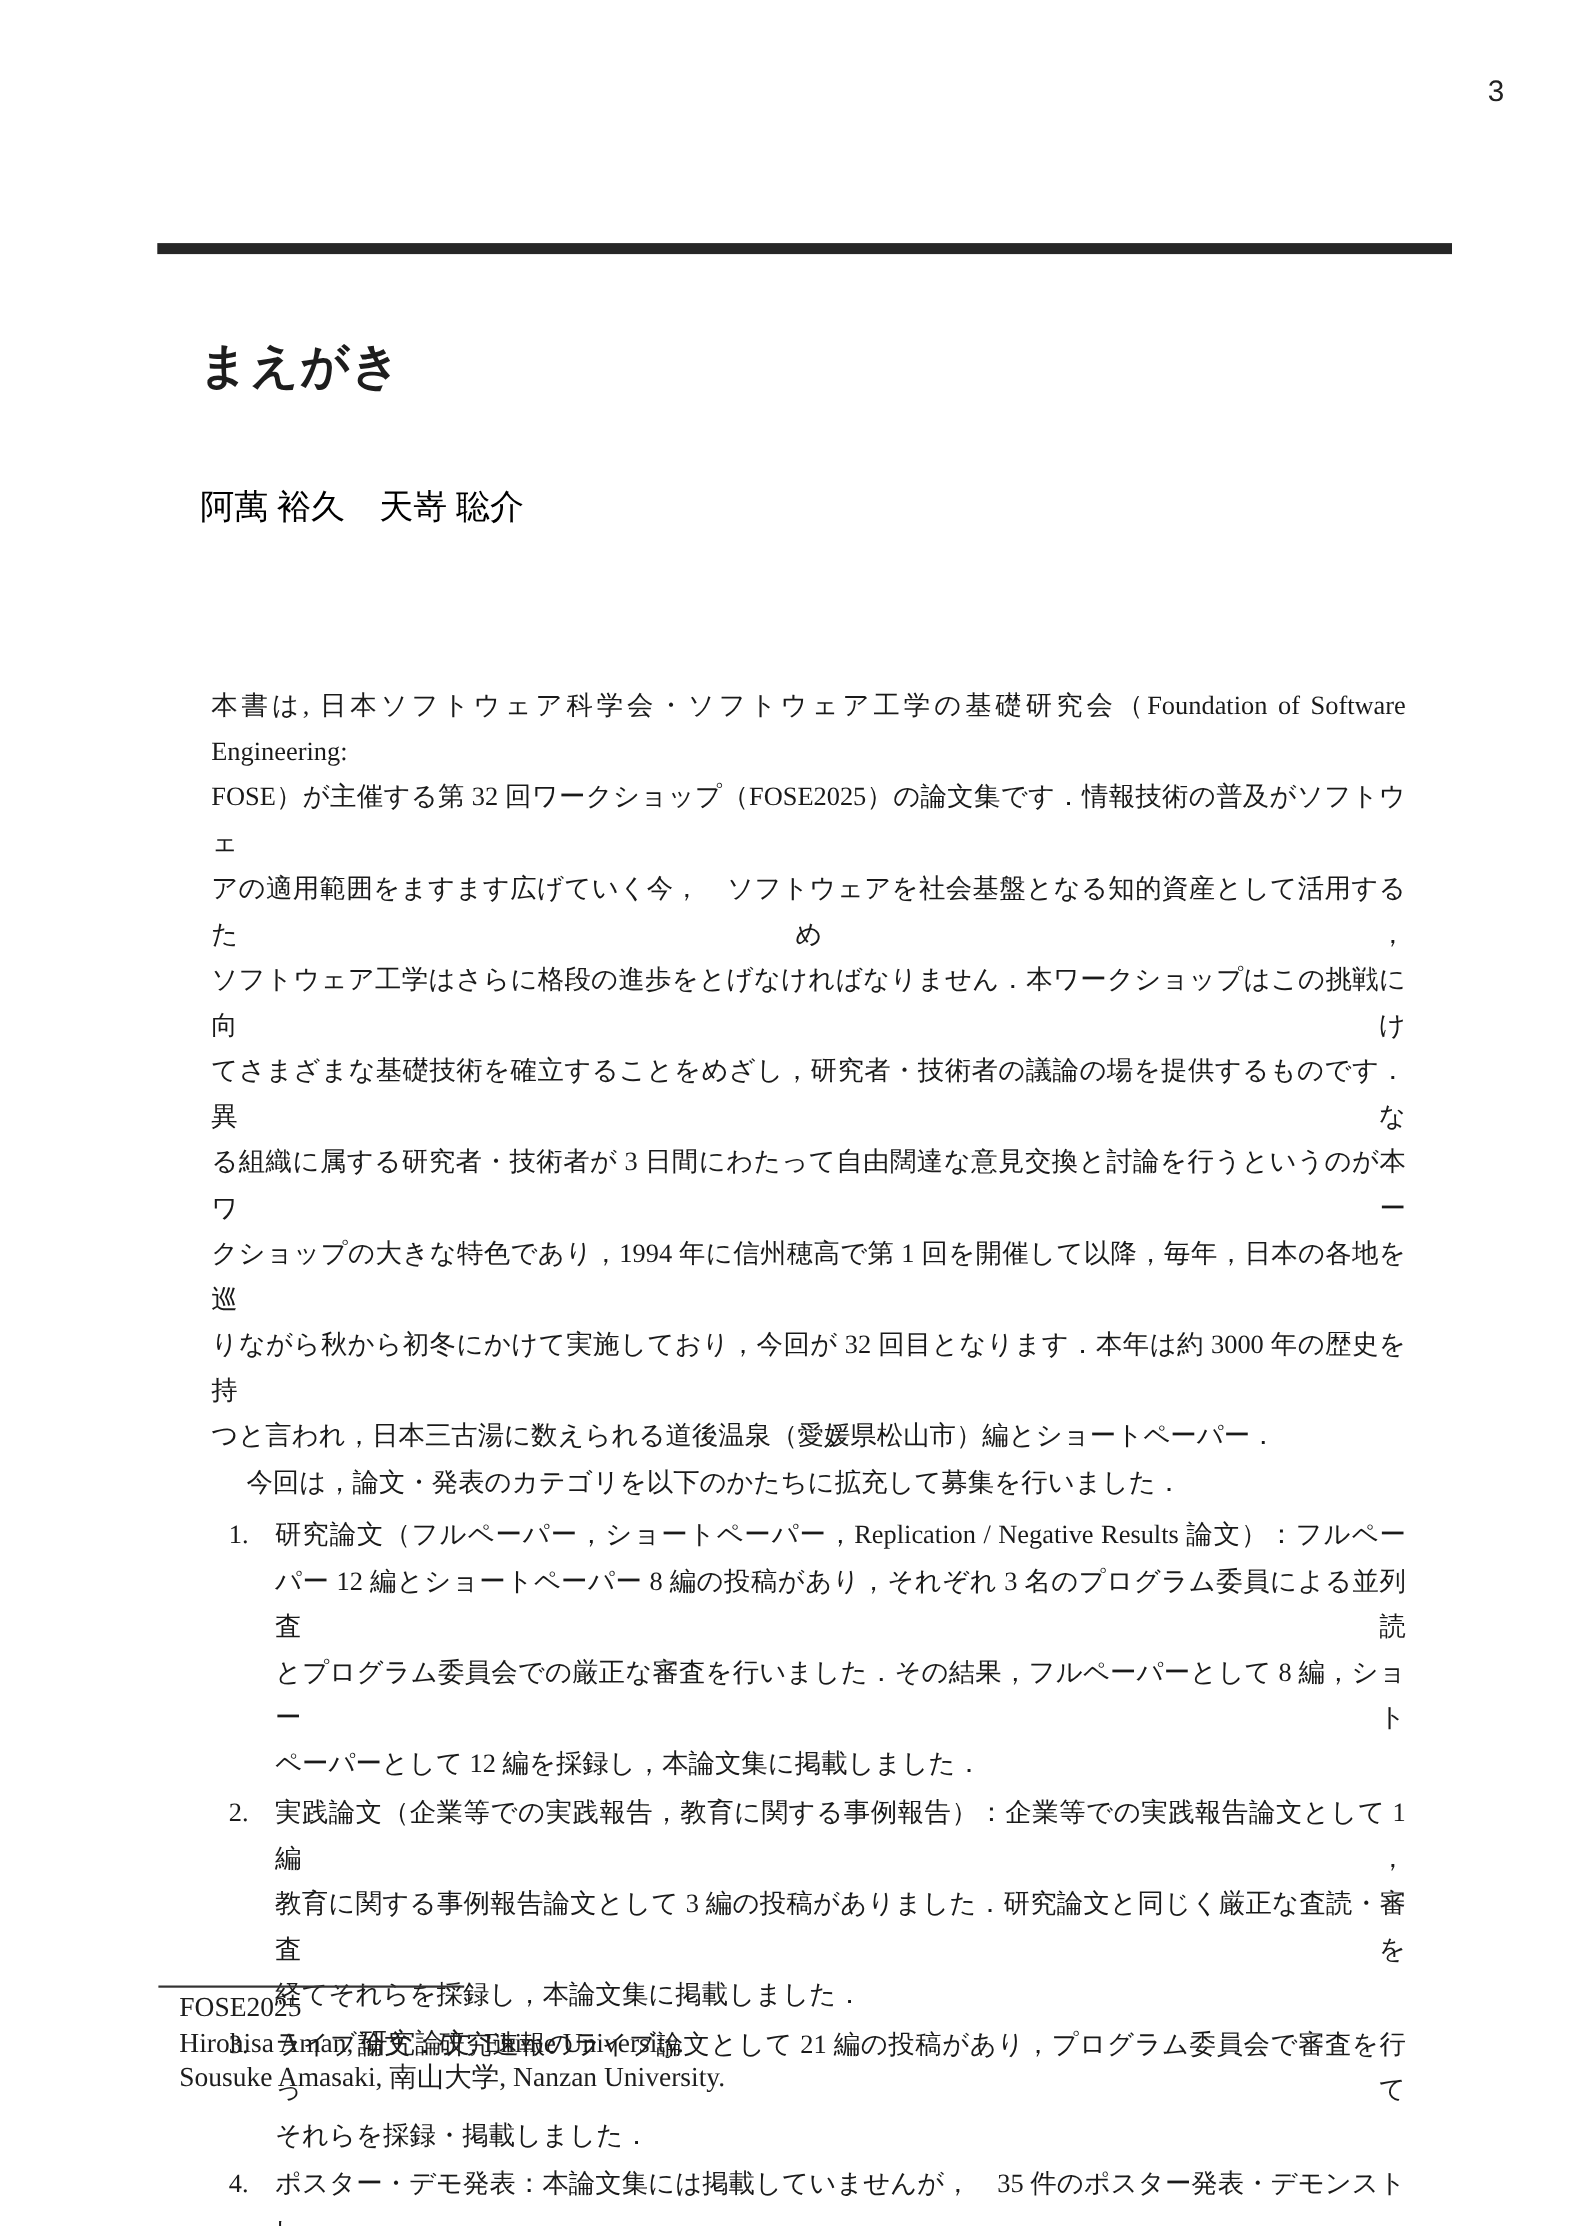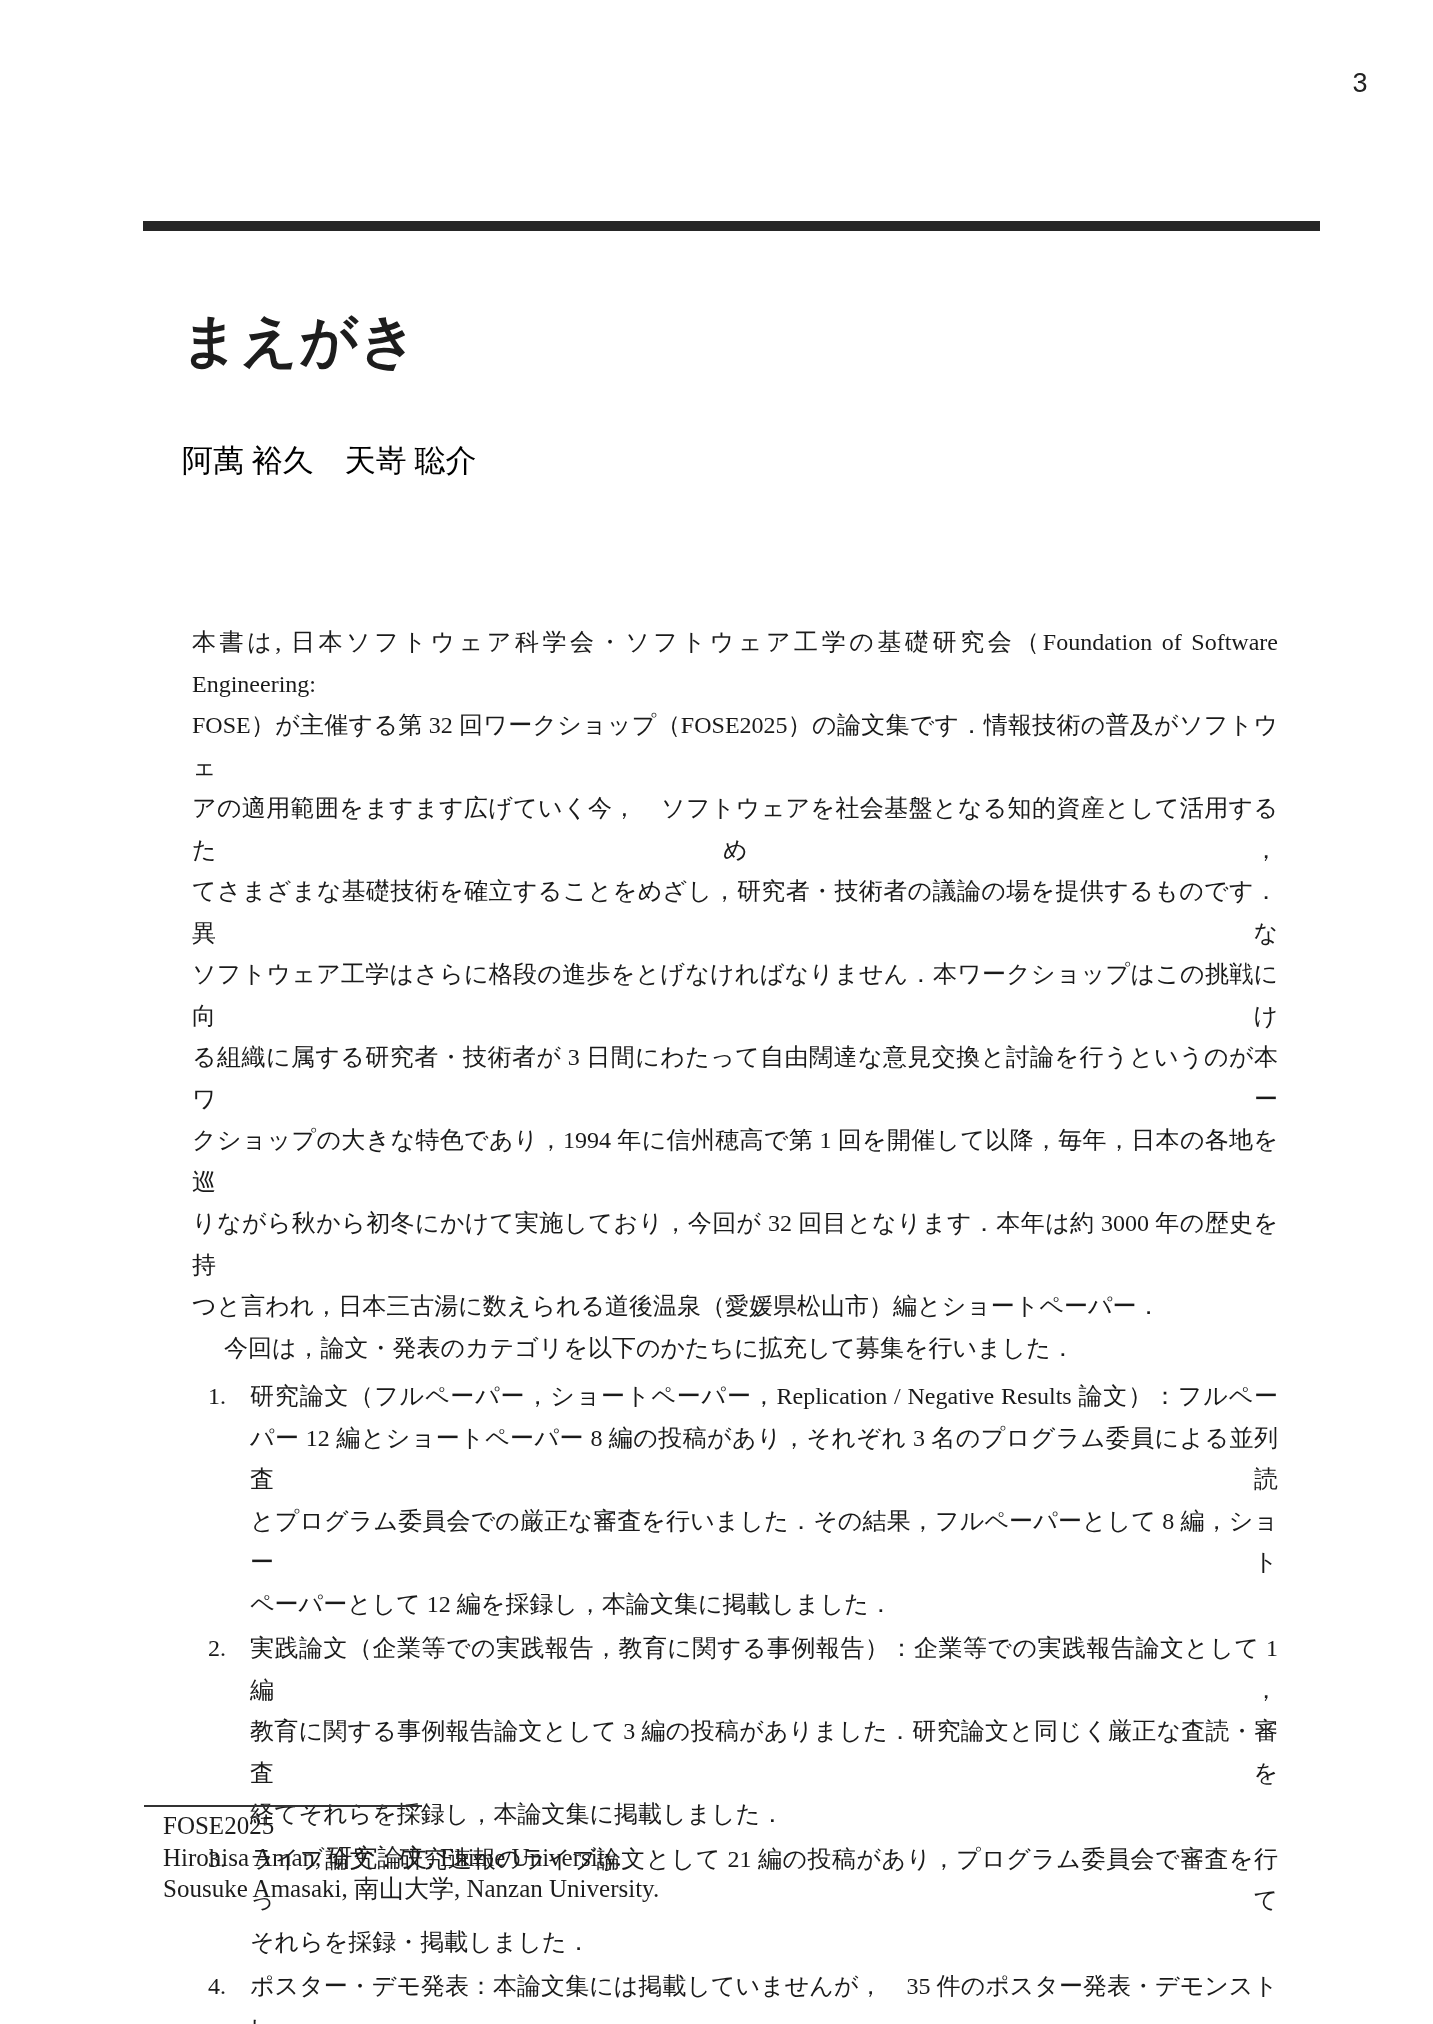--- a/index.html
+++ b/index.html
@@ -30,21 +30,21 @@
     width: 1177px;
     height: 10px;
     background: #262626;
   }
   .preface-title {
     position: absolute;
     left: 181px;
     top: 303px;
     font-family: "Liberation Sans", "DejaVu Sans", sans-serif;
     font-weight: bold;
-    font-size: 57px;
+    font-size: 44px;
     letter-spacing: 1px;
     color: #1d1d1d;
   }
   .authors-line {
     position: absolute;
     left: 182px;
     top: 440px;
     font-size: 31px;
     color: #000000;
   }
@@ -107,22 +107,22 @@
   <div class="preface-title">まえがき</div>
 
   <div class="authors-line">阿萬 裕久　天嵜 聡介</div>
 
   <div class="body-block">
 
     <div>
       <div class="line">本書は, 日本ソフトウェア科学会・ソフトウェア工学の基礎研究会（Foundation of Software Engineering:</div>
       <div class="line">FOSE）が主催する第 32 回ワークショップ（FOSE2025）の論文集です．情報技術の普及がソフトウェ</div>
       <div class="line">アの適用範囲をますます広げていく今，　ソフトウェアを社会基盤となる知的資産として活用するため，</div>
+      <div class="line">ソフトウェア工学はさらに格段の進歩をとげなければなりません．本ワークショップはこの挑戦に向け</div>
       <div class="line">てさまざまな基礎技術を確立することをめざし，研究者・技術者の議論の場を提供するものです．異な</div>
-      <div class="line">ソフトウェア工学はさらに格段の進歩をとげなければなりません．本ワークショップはこの挑戦に向け</div>
       <div class="line">る組織に属する研究者・技術者が 3 日間にわたって自由闊達な意見交換と討論を行うというのが本ワー</div>
       <div class="line">クショップの大きな特色であり，1994 年に信州穂高で第 1 回を開催して以降，毎年，日本の各地を巡</div>
       <div class="line">りながら秋から初冬にかけて実施しており，今回が 32 回目となります．本年は約 3000 年の歴史を持</div>
       <div class="line end">つと言われ，日本三古湯に数えられる道後温泉（愛媛県松山市）編とショートペーパー．</div>
     </div>
 
     <div>
       <div class="line end indent">今回は，論文・発表のカテゴリを以下のかたちに拡充して募集を行いました．</div>
     </div>
 

